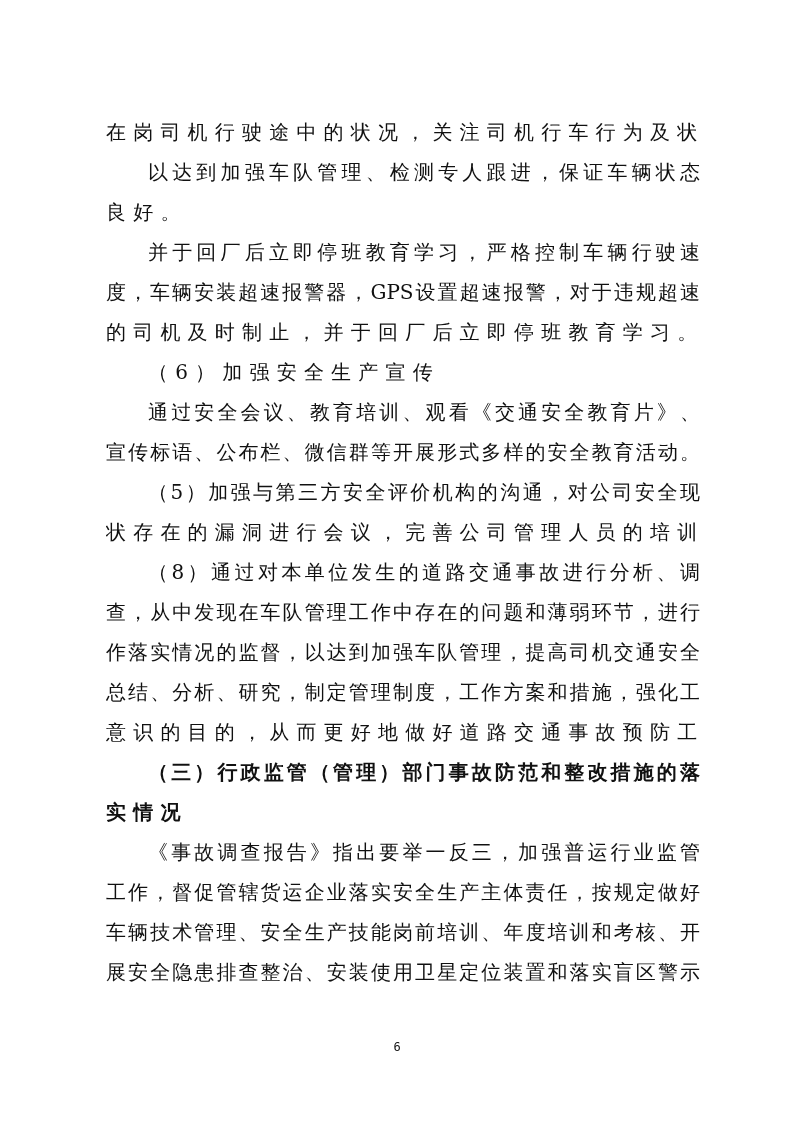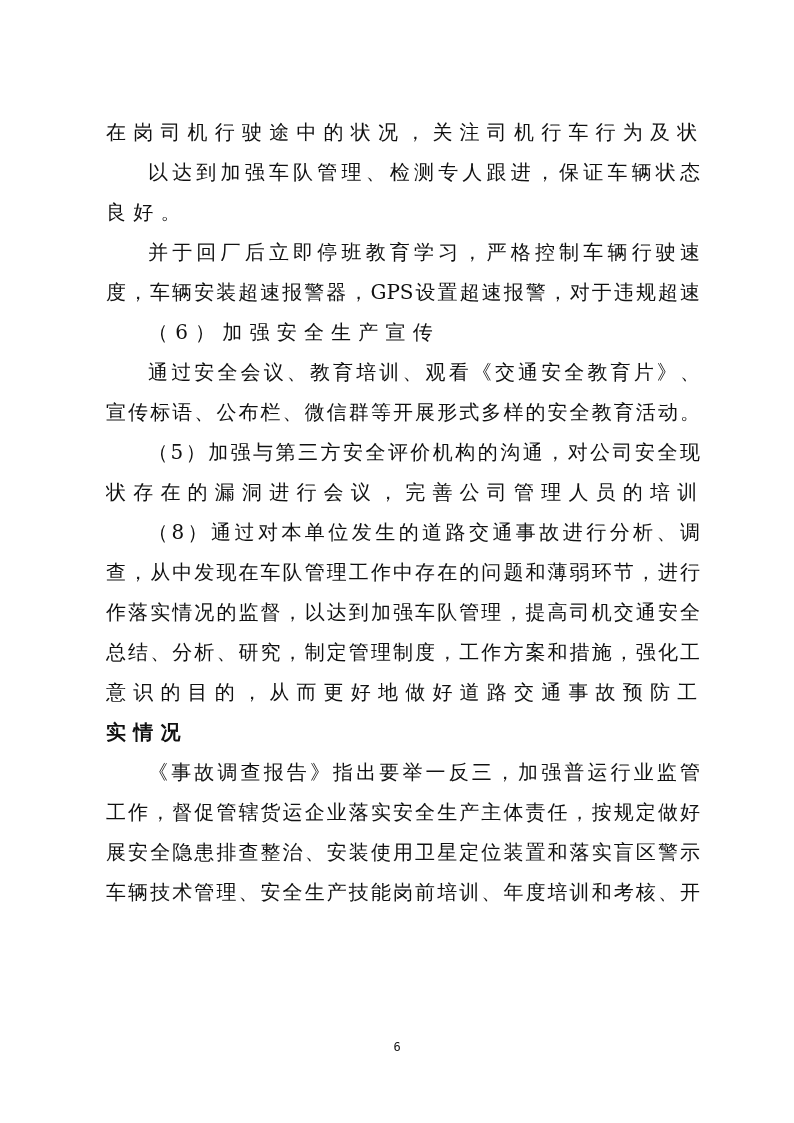--- a/index.html
+++ b/index.html
@@ -18,30 +18,32 @@
 </head>
 <body>
 
 <div class="page">
   <div class="content">
     <div class="line last">在岗司机行驶途中的状况，关注司机行车行为及状态。</div>
     <div class="line indent">以达到加强车队管理、检测专人跟进，保证车辆状态</div>
     <div class="line last">良好。</div>
     <div class="line indent">并于回厂后立即停班教育学习，严格控制车辆行驶速</div>
     <div class="line">度，车辆安装超速报警器，GPS设置超速报警，对于违规超速</div>
+    <div class="line last">的司机及时制止，并于回厂后立即停班教育学习。</div>
     <div class="line indent last">（6）加强安全生产宣传</div>
     <div class="line indent">通过安全会议、教育培训、观看《交通安全教育片》、</div>
     <div class="line">宣传标语、公布栏、微信群等开展形式多样的安全教育活动。</div>
     <div class="line indent">（5）加强与第三方安全评价机构的沟通，对公司安全现</div>
     <div class="line last">状存在的漏洞进行会议，完善公司管理人员的培训工作。</div>
     <div class="line indent">（8）通过对本单位发生的道路交通事故进行分析、调</div>
     <div class="line">查，从中发现在车队管理工作中存在的问题和薄弱环节，进行</div>
     <div class="line">作落实情况的监督，以达到加强车队管理，提高司机交通安全</div>
     <div class="line">总结、分析、研究，制定管理制度，工作方案和措施，强化工</div>
     <div class="line last">意识的目的，从而更好地做好道路交通事故预防工作。</div>
+    <div class="line indent bold">（三）行政监管（管理）部门事故防范和整改措施的落</div>
     <div class="line last bold">实情况</div>
     <div class="line indent">《事故调查报告》指出要举一反三，加强普运行业监管</div>
     <div class="line">工作，督促管辖货运企业落实安全生产主体责任，按规定做好</div>
+    <div class="line">车辆技术管理、安全生产技能岗前培训、年度培训和考核、开</div>
     <div class="line">展安全隐患排查整治、安装使用卫星定位装置和落实盲区警示</div>
-    <div class="line">车辆技术管理、安全生产技能岗前培训、年度培训和考核、开</div>
   </div>
   <div class="page-number">6</div>
 </div>
 
 </body></html>

